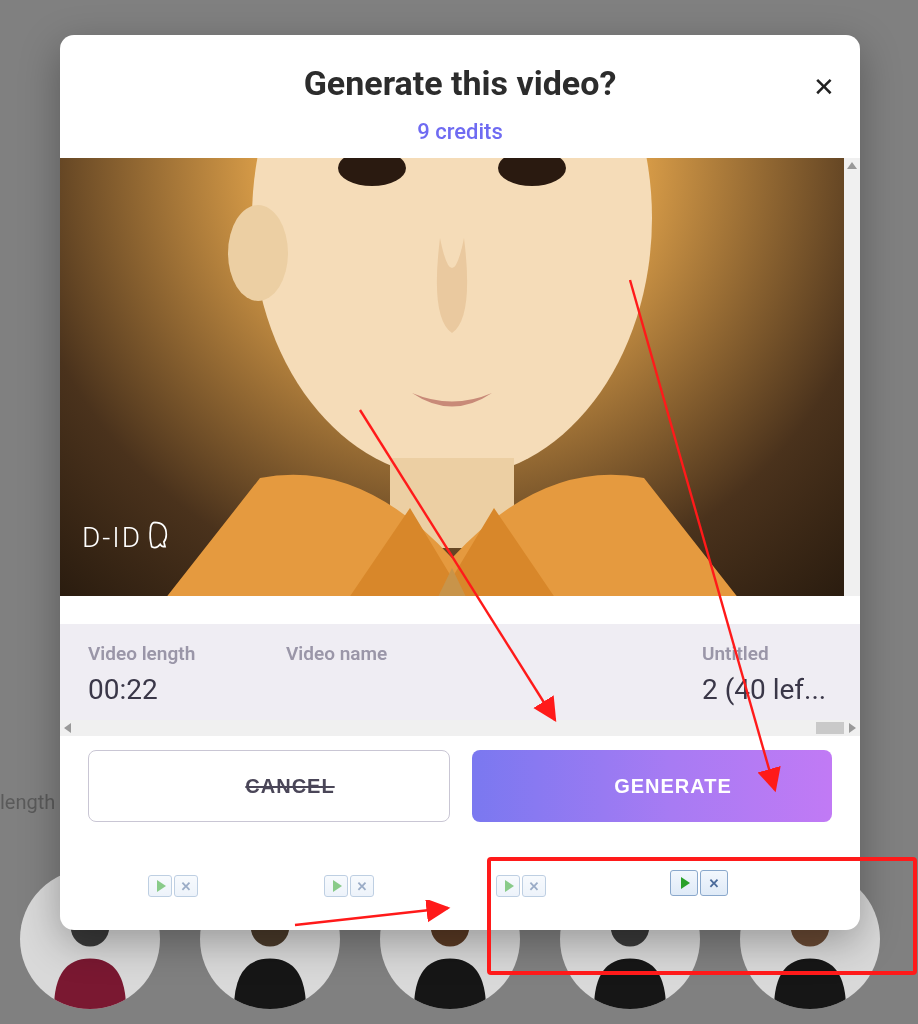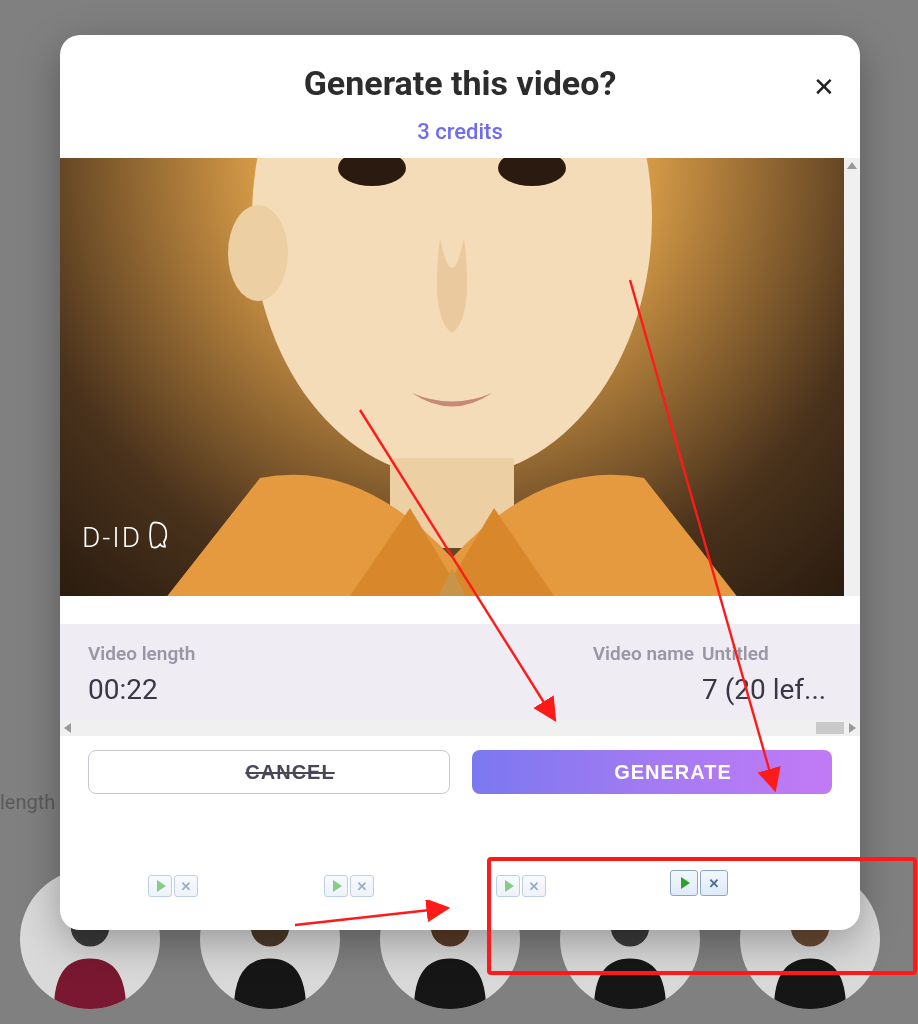--- a/index.html
+++ b/index.html
@@ -43,21 +43,21 @@
     }
 
     
     .modal {
       position: absolute;
       top: 35px;
       left: 60px;
       width: 800px;
       height: 895px;
       background: #fff;
-      border-radius: 20px;
+      border-radius: 14px;
       box-shadow: 0 12px 40px rgba(0,0,0,.3);
       display: flex;
       flex-direction: column;
       overflow: hidden;
     }
 
     .modal-header {
       position: relative;
       padding: 28px 24px 14px;
       text-align: center;
@@ -143,21 +143,21 @@
       color: #9a96a8;
       font-size: 19px;
       font-weight: 600;
       margin-bottom: 8px;
     }
     .info-col .val {
       color: #3a3748;
       font-size: 28px;
     }
     .col-length { width: 190px; }
-    .col-name   { flex: 1; text-align: right; }
+    .col-name   { flex: 1; }
     .col-credits{ width: 130px; text-align: left; }
 
     .hscroll {
       position: relative;
       height: 16px;
       background: #f0f0f0;
       margin: 0 0 6px;
     }
     .hscroll::before, .hscroll::after {
       content:"";
@@ -172,21 +172,21 @@
 
     
     .footer {
       display: flex;
       gap: 22px;
       padding: 8px 28px 28px;
       align-items: flex-end;
     }
     .btn {
       flex: 1;
-      height: 44px;
+      height: 72px;
       border-radius: 8px;
       font-size: 20px;
       font-weight: 600;
       letter-spacing: 1px;
       cursor: pointer;
       display: flex;
       align-items: center;
       justify-content: center;
       padding-left: 42px;
     }
@@ -283,21 +283,21 @@
         <circle cx="50" cy="32" r="16" fill="#6a4a34"></circle>
         <path d="M20 100 Q20 58 50 58 Q80 58 80 100 Z" fill="#161616"></path>
       </svg>
   </div>
 </div>
 
 <div class="modal">
 
   <div class="modal-header">
     <div class="modal-title">Generate this video?</div>
-    <div class="modal-sub">3 credits</div>
+    <div class="modal-sub">9 credits</div>
     <button class="close-btn">
       <span>✕</span>
     </button>
   </div>
 
   <div class="preview-wrap">
     <div class="preview-scroll"></div>
     <div class="preview-img">
       <svg viewBox="0 0 784 556" width="100%" height="100%" preserveAspectRatio="xMidYMin slice">
 
@@ -330,21 +330,21 @@
   <div class="info-row">
     <div class="info-col col-length">
       <div class="lbl">Video length</div>
       <div class="val">00:22</div>
     </div>
     <div class="info-col col-name">
       <div class="lbl">Video name</div>
     </div>
     <div class="info-col col-credits">
       <div class="lbl">Untitled</div>
-      <div class="val">7 (20 lef...</div>
+      <div class="val">2 (40 lef...</div>
     </div>
   </div>
 
   <div class="hscroll">
       <div class="bar"></div>
     </div>
 
   <div class="footer">
     <button class="btn btn-cancel">
       <span>CANCEL</span>

